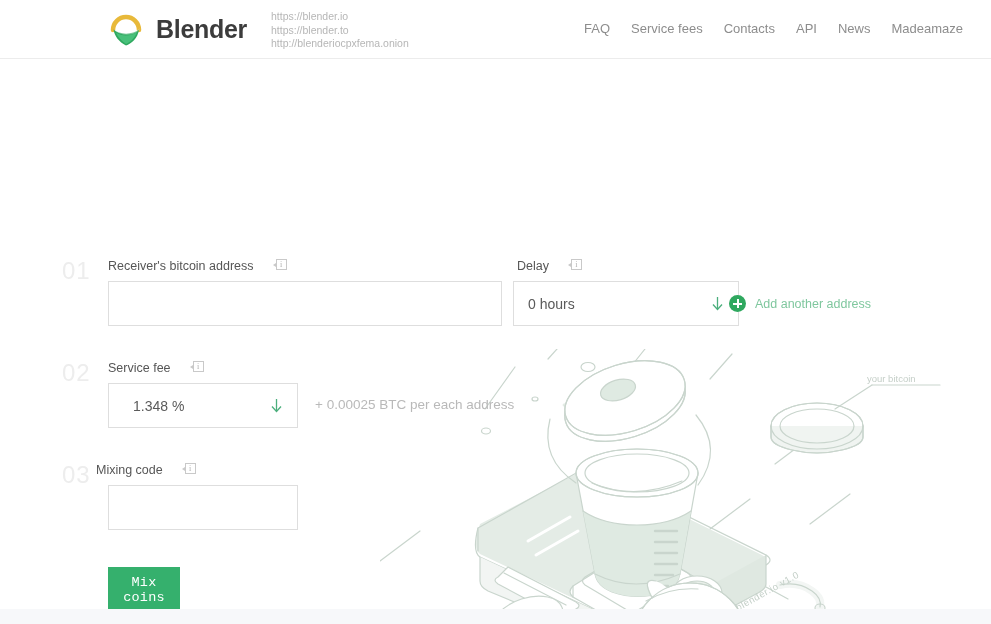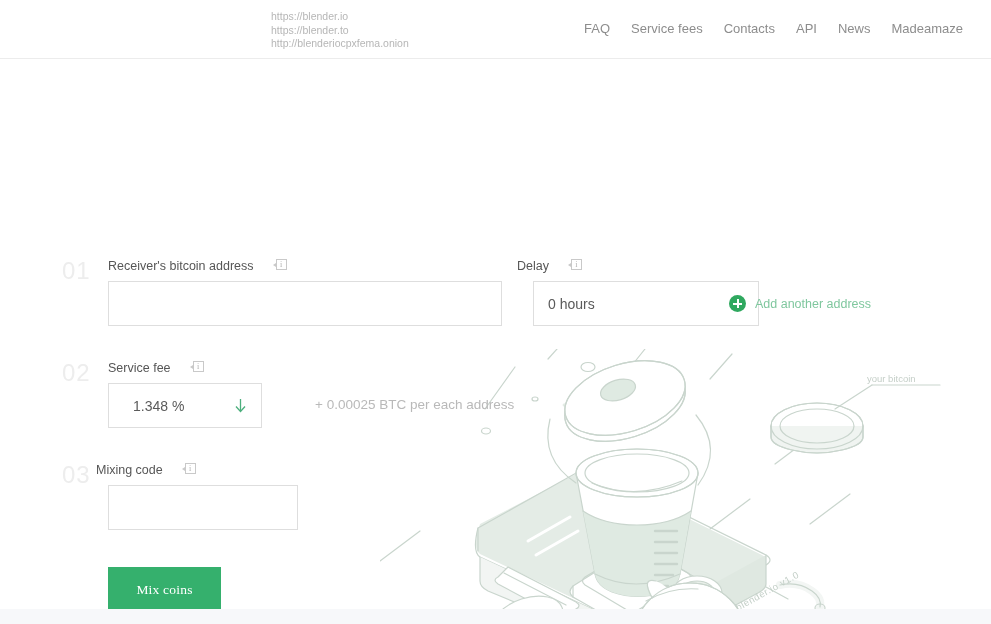--- a/index.html
+++ b/index.html
@@ -141,22 +141,22 @@
 
   .select-box {
     position: absolute;
     border: 1px solid #dedede;
     background: #fff;
     display: flex;
     align-items: center;
     padding: 0 14px;
     cursor: pointer;
   }
-  .sel-delay { left: 533px; top: 222px; width: 226px; height: 45px; }
-  .sel-fee   { left: 108px; top: 324px; width: 154px; height: 45px; }
+  .sel-delay { left: 513px; top: 222px; width: 226px; height: 45px; }
+  .sel-fee   { left: 108px; top: 324px; width: 190px; height: 45px; }
   .select-value {
     flex: 1;
     font-size: 14px;
     color: #5a5a5a;
   }
   .sel-fee .select-value { padding-left: 10px; }
   .caret {
     width: 13px; height: 15px;
     flex: none;
     color: #4caf7d;
@@ -190,26 +190,26 @@
     position: absolute;
     left: 315px; top: 338px;
     font-size: 13.5px;
     color: #b9b9b9;
     white-space: nowrap;
   }
 
   .mix-button {
     position: absolute;
     left: 108px; top: 508px;
-    width: 113px; height: 45px;
+    width: 72px; height: 45px;
     background: #35b06d;
     color: #fff;
     border: none;
     font-size: 13.5px;
-    font-family: Liberation Serif, serif;
+    font-family: Liberation Mono, monospace;
     cursor: pointer;
     letter-spacing: 0.2px;
   }
 
   
   .illustration {
     position: absolute;
     left: 380px;
     top: 290px;
     width: 611px;
@@ -224,20 +224,31 @@
     width: 100%;
     height: 15px;
     background: #f7f8fa;
   }
 </style>
 </head>
 <body>
 
 <div class="header">
 
+  <div class="brand">
+    <span class="logo-mark">
+      <svg viewBox="0 0 40 37" width="40" height="37">
+        <path d="M6 19 A13 13 0 0 1 32 19" fill="none" stroke="#e8b93a" stroke-width="4.5" stroke-linecap="round"></path>
+        <path d="M6.5 18.5 C12 24 26 24 32 18.5 C31 27 24 33 19 34.5 C12 31 7.5 25 6.5 18.5 Z" fill="#2fa85f"></path>
+        <path d="M9 21.5 C15 26 25 25 30 21 C28 27 23 31.5 19 33 C14.5 30 10.5 26 9 21.5 Z" fill="#48c07a"></path>
+        <path d="M7 19 C14 26 30 25 33 17 C30 21 14 24 7 19 Z" fill="#ffffff" opacity="0.35"></path>
+      </svg>
+    </span>
+    <span class="brand-name">Blender</span>
+  </div>
 
   <div class="urls">
     <div>https://blender.io</div>
     <div>https://blender.to</div>
     <div>http://blenderiocpxfema.onion</div>
   </div>
 
   <nav class="nav">
     <a href="#">FAQ</a>
     <a href="#">Service fees</a>

